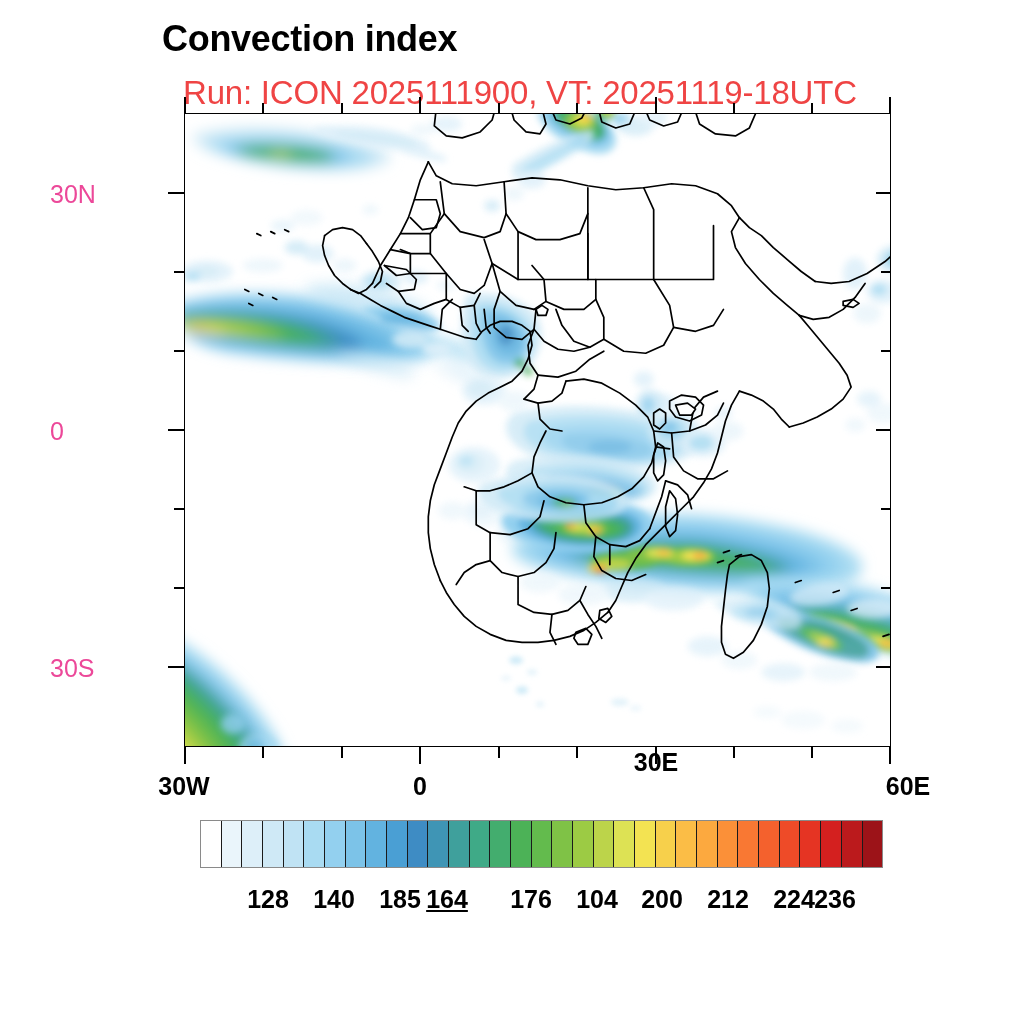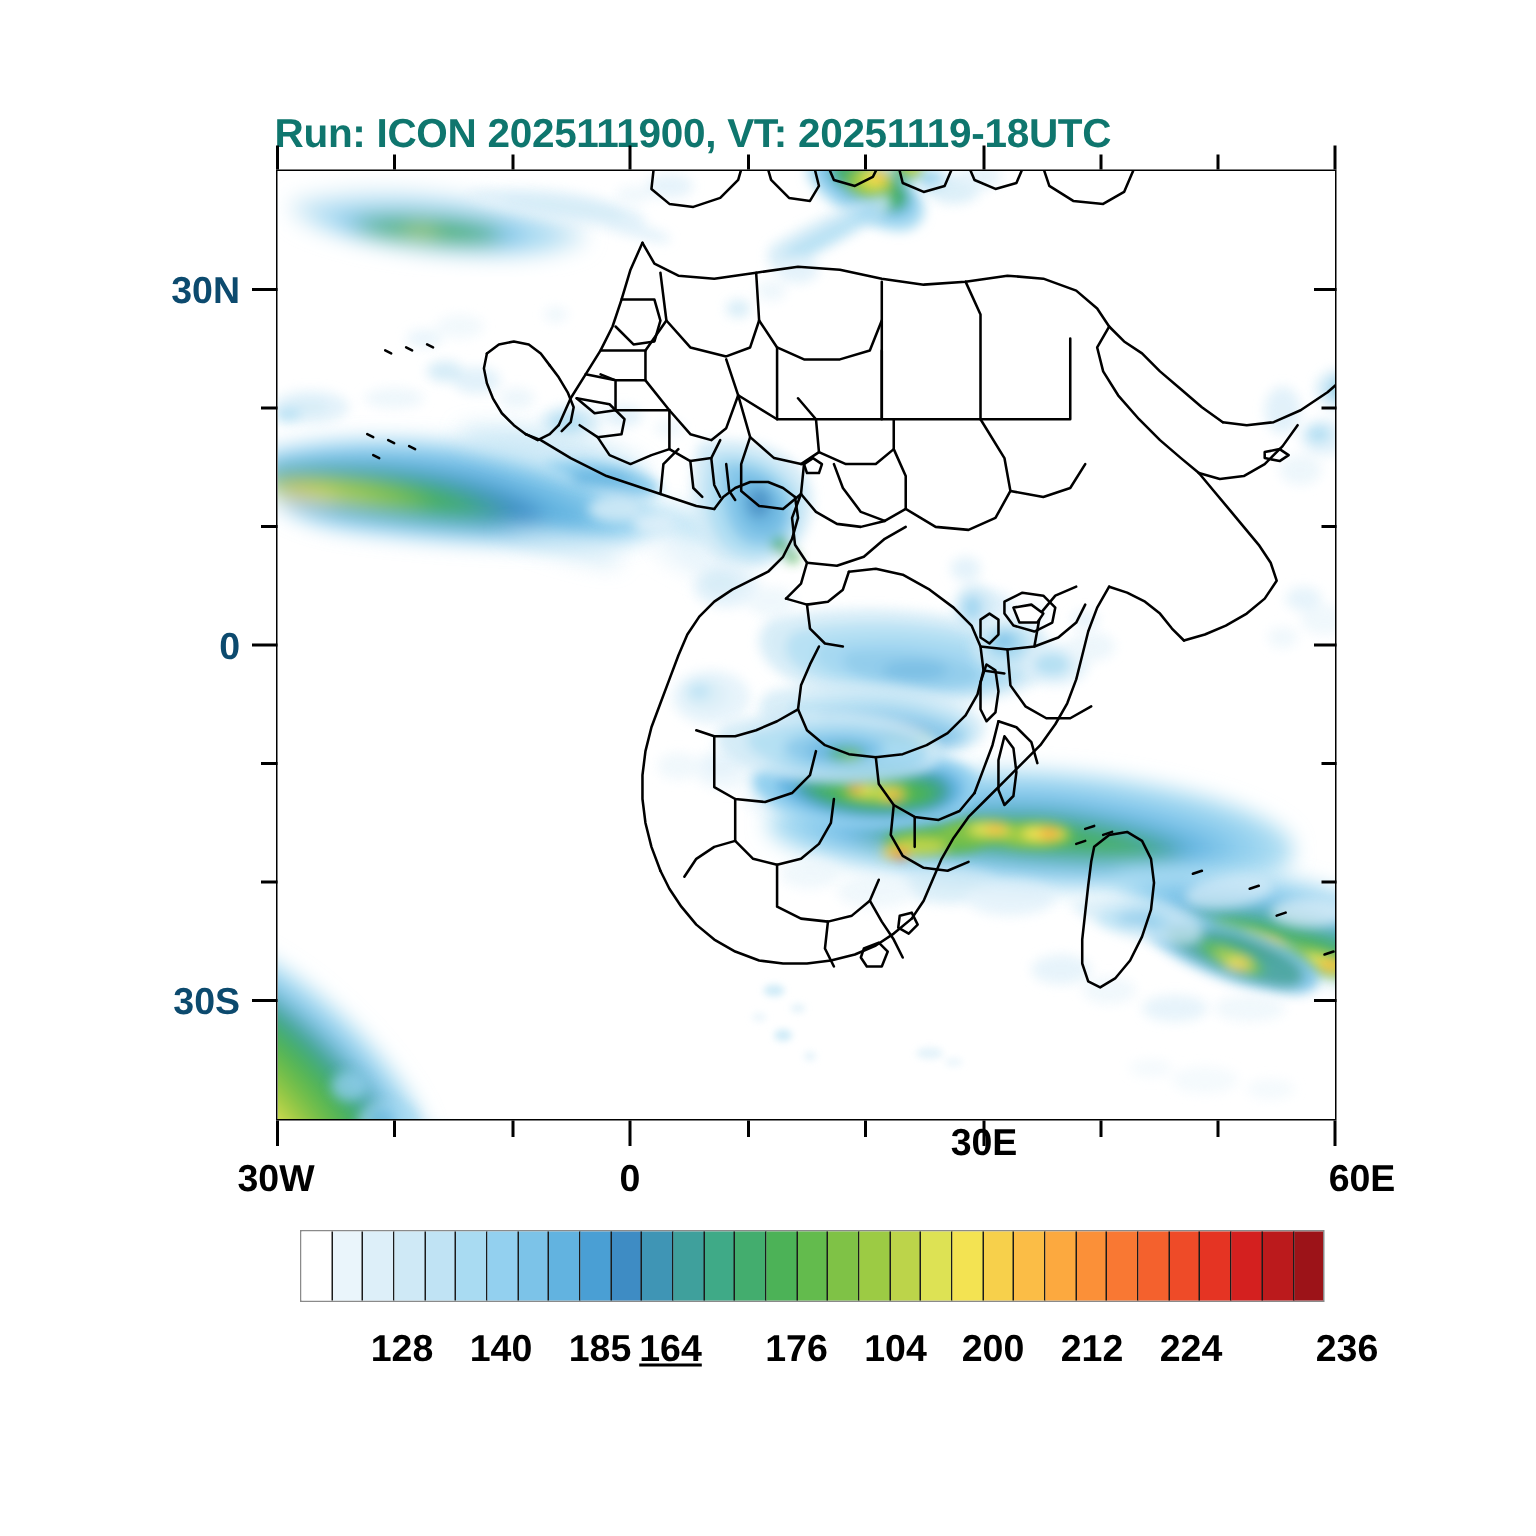--- a/index.html
+++ b/index.html
@@ -27,23 +27,23 @@
     font-size: 36px;
     font-weight: bold;
     color: #000000;
     letter-spacing: -0.3px;
     white-space: nowrap;
   }
   .title-sub {
     position: absolute;
     left: 183px;
     top: 74px;
-    font-size: 27px;
-    font-weight: bold;
-    color: #0f766e;
+    font-size: 33px;
+    font-weight: normal;
+    color: #ef4444;
     letter-spacing: -0.2px;
     white-space: nowrap;
   }
   #map-frame {
     position: absolute;
     left: 184px;
     top: 113px;
     width: 707px;
     height: 634px;
     box-sizing: border-box;
@@ -58,23 +58,22 @@
     height: 100%;
     display: block;
   }
   .tick {
     position: absolute;
     background: #000000;
   }
   .ylabel {
     position: absolute;
     font-size: 25px;
-    font-weight: bold;
-    color: #0c4a6e;
-    text-align: right;
+    font-weight: normal;
+    color: #ec4899;
     white-space: nowrap;
   }
   .xlabel {
     position: absolute;
     font-size: 25px;
     font-weight: bold;
     color: #000;
     text-align: center;
     white-space: nowrap;
   }
@@ -104,20 +103,21 @@
     text-align: center;
     white-space: nowrap;
     transform: translateX(-50%);
   }
 </style>
 </head>
 <body>
 
 <div id="root">
 
+  <div class="title-main">Convection index</div>
   <div class="title-sub">Run: ICON 2025111900,  VT: 20251119-18UTC</div>
 
   <div id="map-frame">
     <svg id="field-svg" viewBox="0 0 707 634" preserveAspectRatio="none">
       <defs>
         <filter id="sm1" x="-30%" y="-30%" width="160%" height="160%">
           <feGaussianBlur stdDeviation="4"></feGaussianBlur>
         </filter>
         <filter id="sm2" x="-30%" y="-30%" width="160%" height="160%">
           <feGaussianBlur stdDeviation="7"></feGaussianBlur>
@@ -709,15 +709,15 @@
 
   <div class="cblabel" style="left:268px;">128</div>
   <div class="cblabel" style="left:334px;">140</div>
   <div class="cblabel" style="left:400px;">185</div>
   <div class="cblabel" style="left:447px;text-decoration:underline;">164</div>
   <div class="cblabel" style="left:531px;">176</div>
   <div class="cblabel" style="left:597px;">104</div>
   <div class="cblabel" style="left:662px;">200</div>
   <div class="cblabel" style="left:728px;">212</div>
   <div class="cblabel" style="left:794px;text-align:center;">224</div>
-  <div class="cblabel" style="left:898px;">236</div>
+  <div class="cblabel" style="left:835px;">236</div>
 
 </div>
 
 </body></html>

